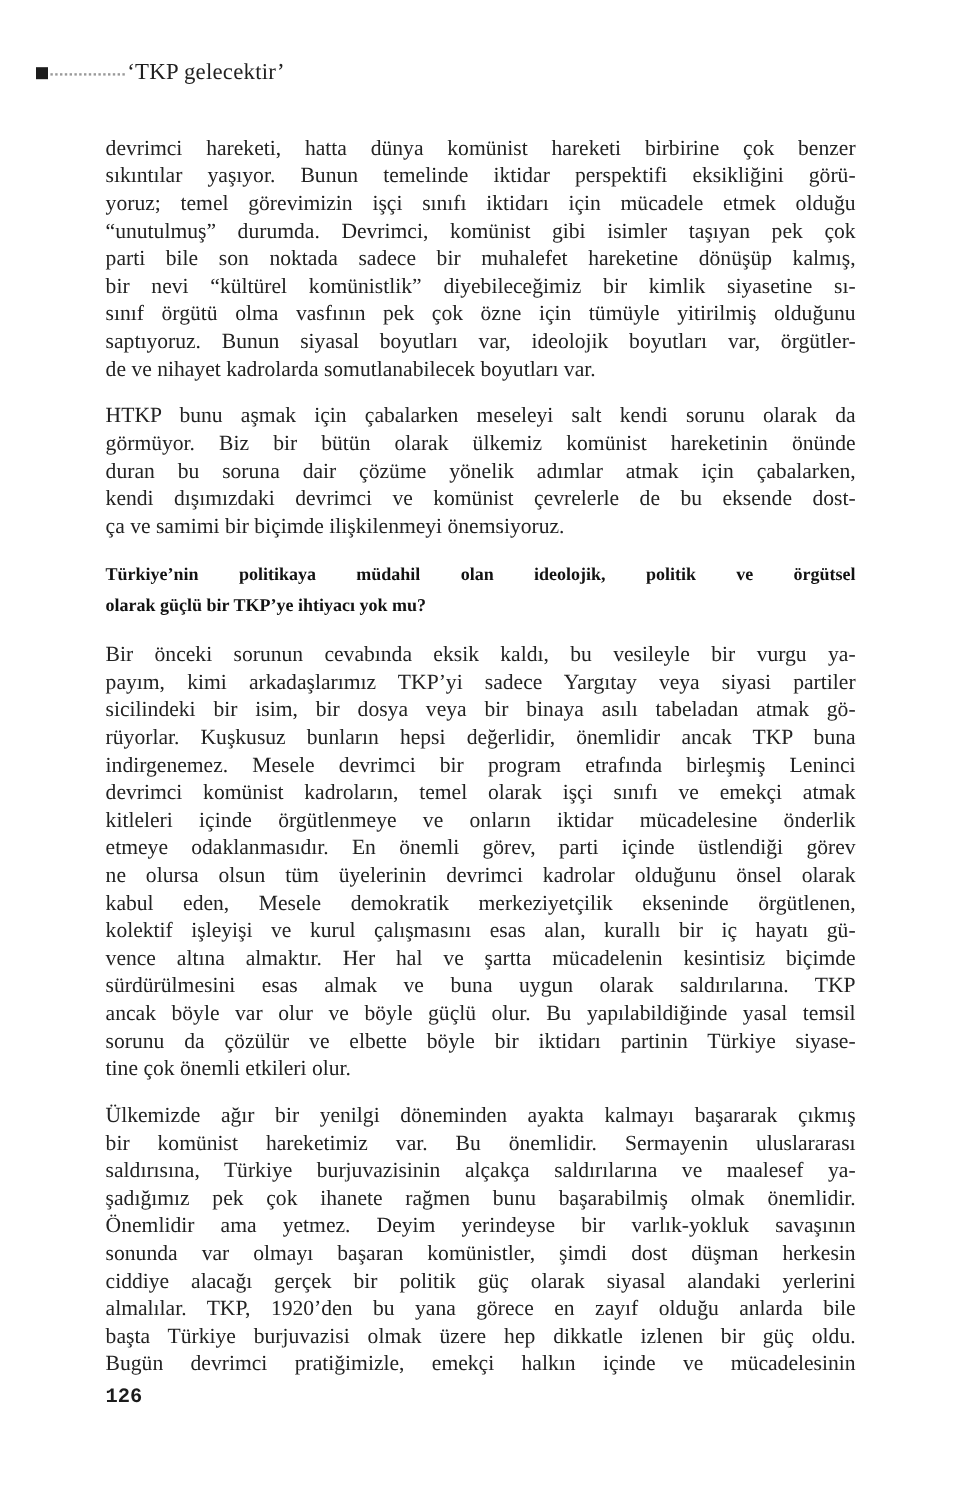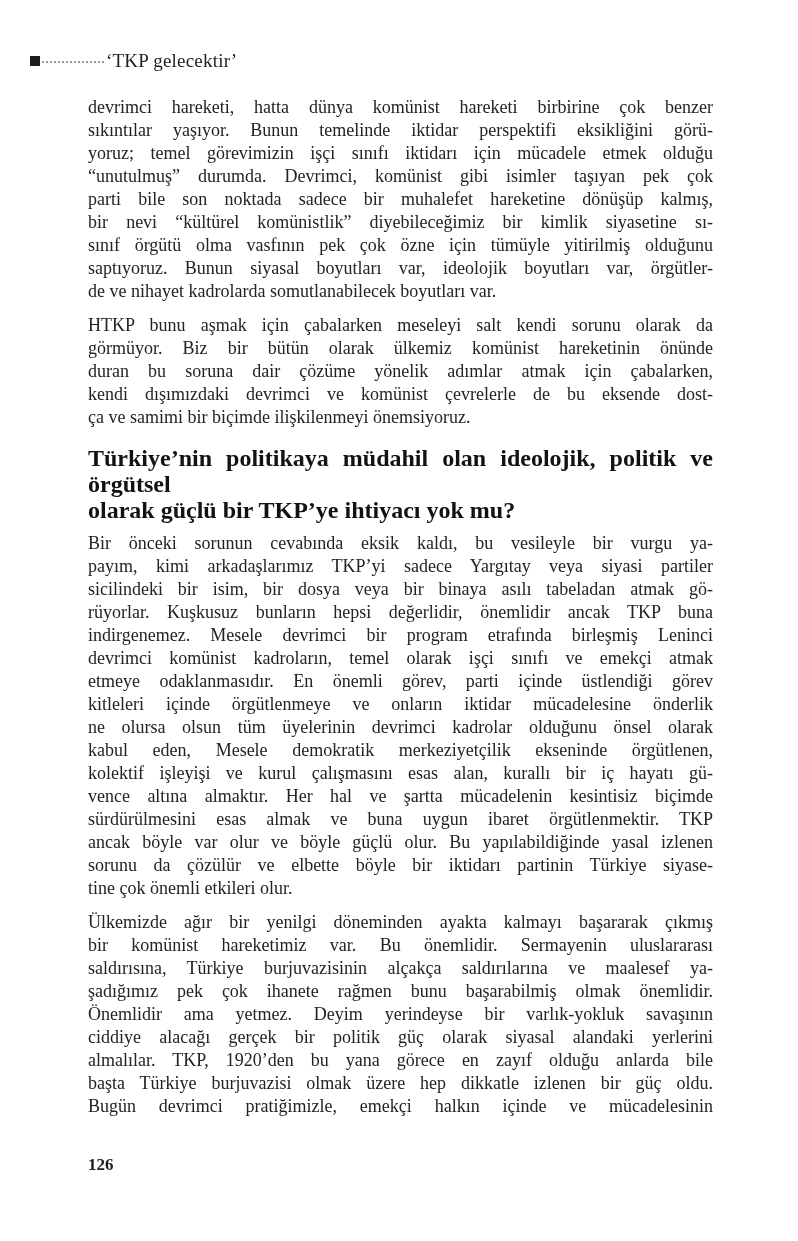--- a/index.html
+++ b/index.html
@@ -46,53 +46,53 @@
   }
   
   .body-column {
     position: absolute;
     left: 88px;
     top: 96px;
     width: 625px;
     color: #232323;
   }
   .block {
-    margin: 0 0 11px 0;
+    margin: 16px 0 11px 0;
   }
   .block.paragraph .line {
     font-size: 18px;
     line-height: 23px;
     text-align: justify;
     text-align-last: justify;
     color: #232323;
     white-space: normal;
   }
   .block.paragraph .line.last {
     text-align-last: left;
   }
   .block.heading {
     margin: 16px 0 9px 0;
   }
   .block.heading .line {
-    font-size: 24px;
+    font-size: 15px;
     line-height: 26px;
     font-weight: bold;
     color: #121212;
     text-align: justify;
     text-align-last: justify;
   }
   .block.heading .line.last {
     text-align-last: left;
   }
   
   .page-number {
     position: absolute;
     left: 88px;
     top: 1155px;
-    font-family: Liberation Serif, serif;
+    font-family: Liberation Mono, monospace;
     font-weight: bold;
     font-size: 17px;
     color: #1c1c1c;
   }
 </style>
 </head>
 <body>
 
 <div class="page">
 
@@ -126,37 +126,38 @@
         <div class="line">Türkiye’nin politikaya müdahil olan ideolojik, politik ve örgütsel</div>
         <div class="line last">olarak güçlü bir TKP’ye ihtiyacı yok mu?</div>
       </div>
       <div class="block paragraph">
         <div class="line">Bir önceki sorunun cevabında eksik kaldı, bu vesileyle bir vurgu ya-</div>
         <div class="line">payım, kimi arkadaşlarımız TKP’yi sadece Yargıtay veya siyasi partiler</div>
         <div class="line">sicilindeki bir isim, bir dosya veya bir binaya asılı tabeladan atmak gö-</div>
         <div class="line">rüyorlar. Kuşkusuz bunların hepsi değerlidir, önemlidir ancak TKP buna</div>
         <div class="line">indirgenemez. Mesele devrimci bir program etrafında birleşmiş Leninci</div>
         <div class="line">devrimci komünist kadroların, temel olarak işçi sınıfı ve emekçi atmak</div>
+        <div class="line">kitleleri içinde örgütlenmeye ve onların iktidar mücadelesine önderlik</div>
         <div class="line">etmeye odaklanmasıdır. En önemli görev, parti içinde üstlendiği görev</div>
-        <div class="line">kitleleri içinde örgütlenmeye ve onların iktidar mücadelesine önderlik</div>
         <div class="line">ne olursa olsun tüm üyelerinin devrimci kadrolar olduğunu önsel olarak</div>
         <div class="line">kabul eden, Mesele demokratik merkeziyetçilik ekseninde örgütlenen,</div>
         <div class="line">kolektif işleyişi ve kurul çalışmasını esas alan, kurallı bir iç hayatı gü-</div>
         <div class="line">vence altına almaktır. Her hal ve şartta mücadelenin kesintisiz biçimde</div>
-        <div class="line">sürdürülmesini esas almak ve buna uygun ibaret örgütlenmektir. TKP</div>
-        <div class="line">ancak böyle var olur ve böyle güçlü olur. Bu yapılabildiğinde yasal izlenen</div>
+        <div class="line">sürdürülmesini esas almak ve buna uygun olarak saldırılarına. TKP</div>
+        <div class="line">ancak böyle var olur ve böyle güçlü olur. Bu yapılabildiğinde yasal temsil</div>
         <div class="line">sorunu da çözülür ve elbette böyle bir iktidarı partinin Türkiye siyase-</div>
         <div class="line last">tine çok önemli etkileri olur.</div>
       </div>
       <div class="block paragraph">
         <div class="line">Ülkemizde ağır bir yenilgi döneminden ayakta kalmayı başararak çıkmış</div>
         <div class="line">bir komünist hareketimiz var. Bu önemlidir. Sermayenin uluslararası</div>
         <div class="line">saldırısına, Türkiye burjuvazisinin alçakça saldırılarına ve maalesef ya-</div>
         <div class="line">şadığımız pek çok ihanete rağmen bunu başarabilmiş olmak önemlidir.</div>
         <div class="line">Önemlidir ama yetmez. Deyim yerindeyse bir varlık-yokluk savaşının</div>
+        <div class="line">sonunda var olmayı başaran komünistler, şimdi dost düşman herkesin</div>
         <div class="line">ciddiye alacağı gerçek bir politik güç olarak siyasal alandaki yerlerini</div>
         <div class="line">almalılar. TKP, 1920’den bu yana görece en zayıf olduğu anlarda bile</div>
         <div class="line">başta Türkiye burjuvazisi olmak üzere hep dikkatle izlenen bir güç oldu.</div>
         <div class="line">Bugün devrimci pratiğimizle, emekçi halkın içinde ve mücadelesinin</div>
       </div>
     </div>
 
   <div class="page-number">126</div>
 
 </div>

